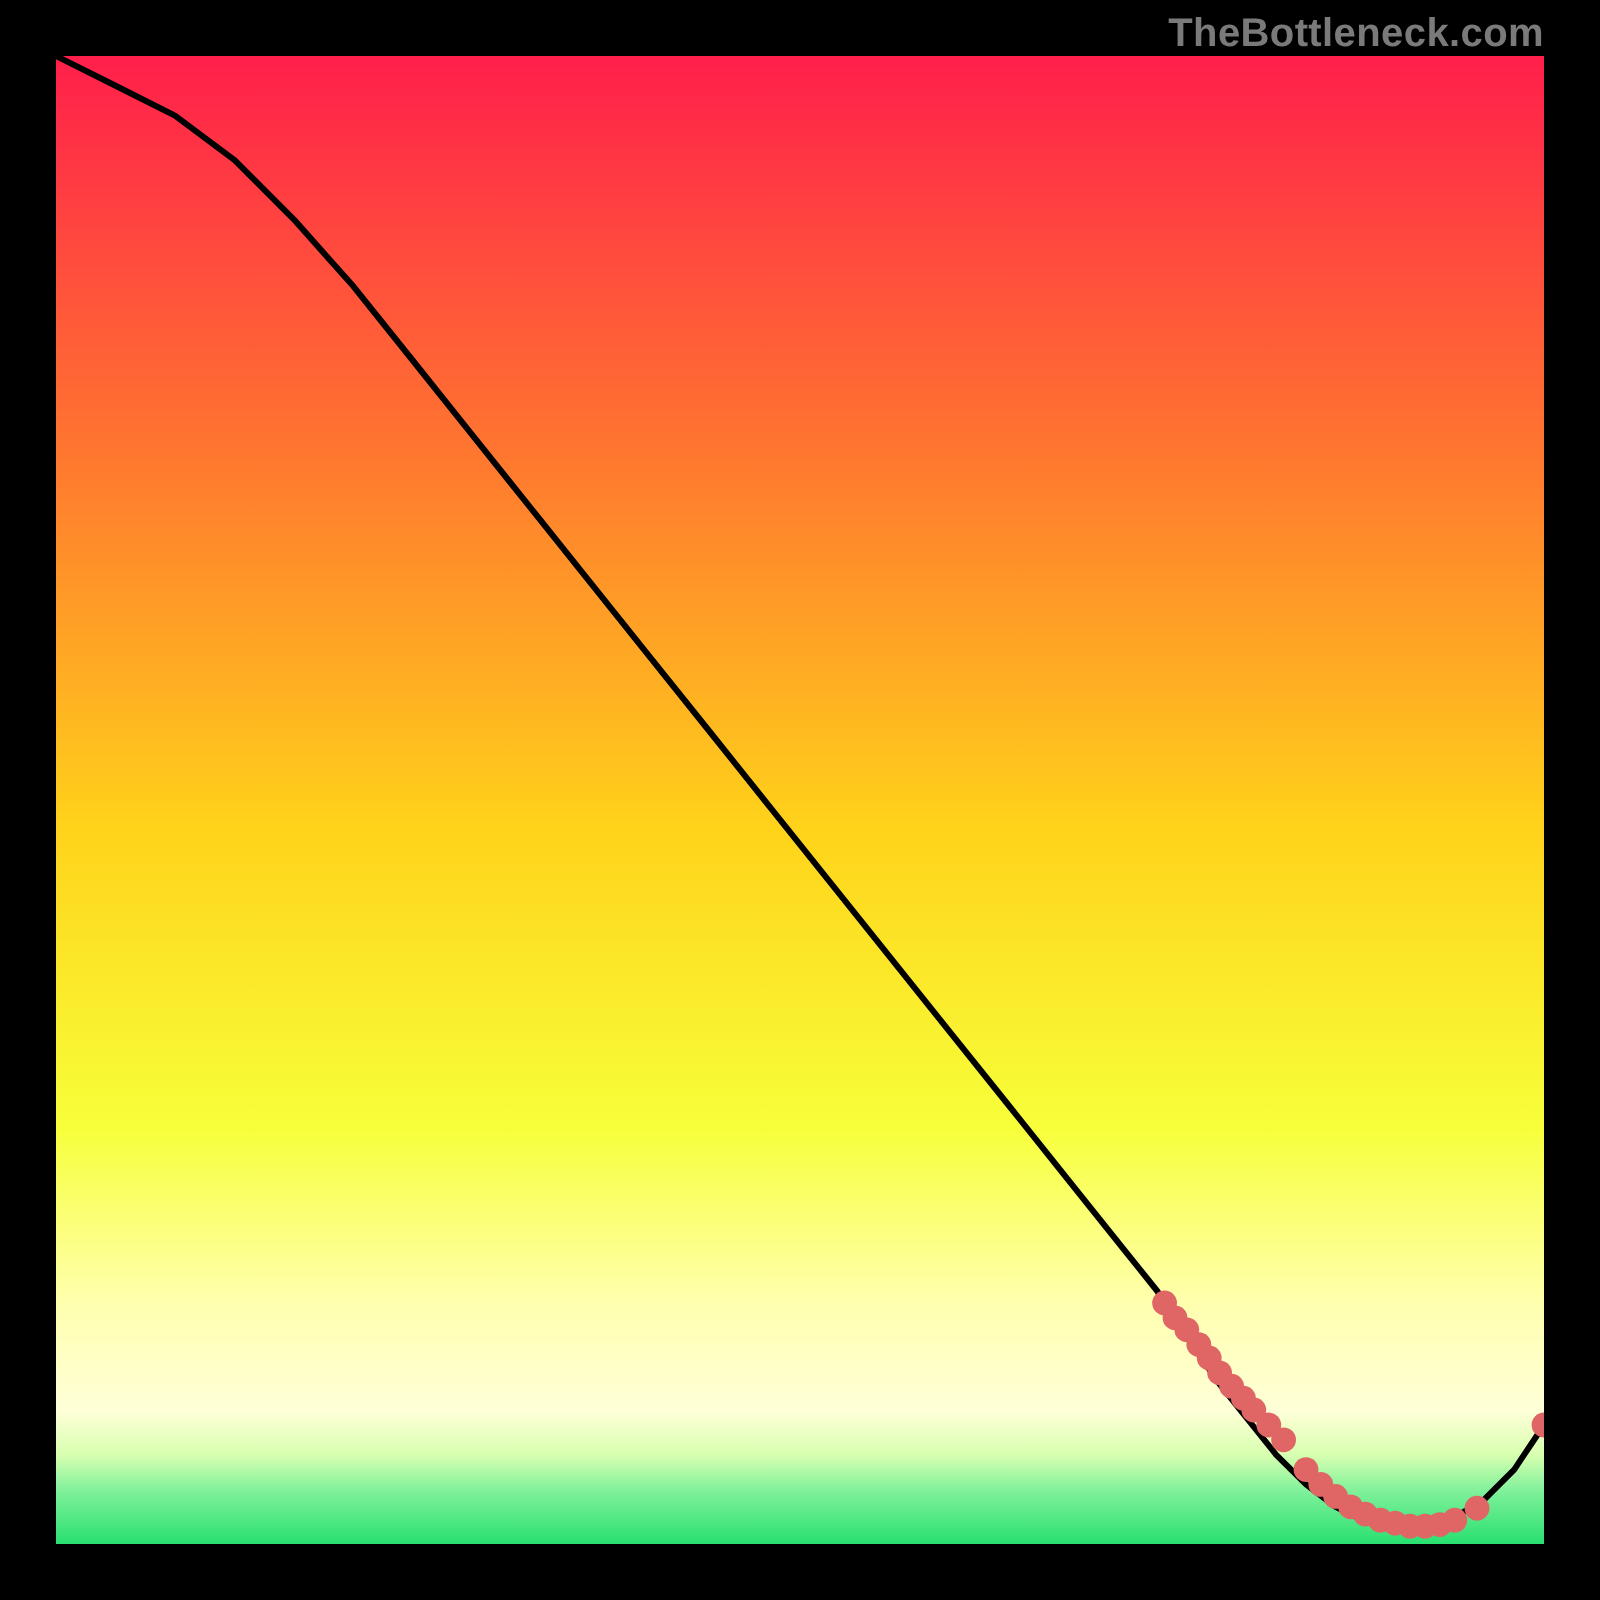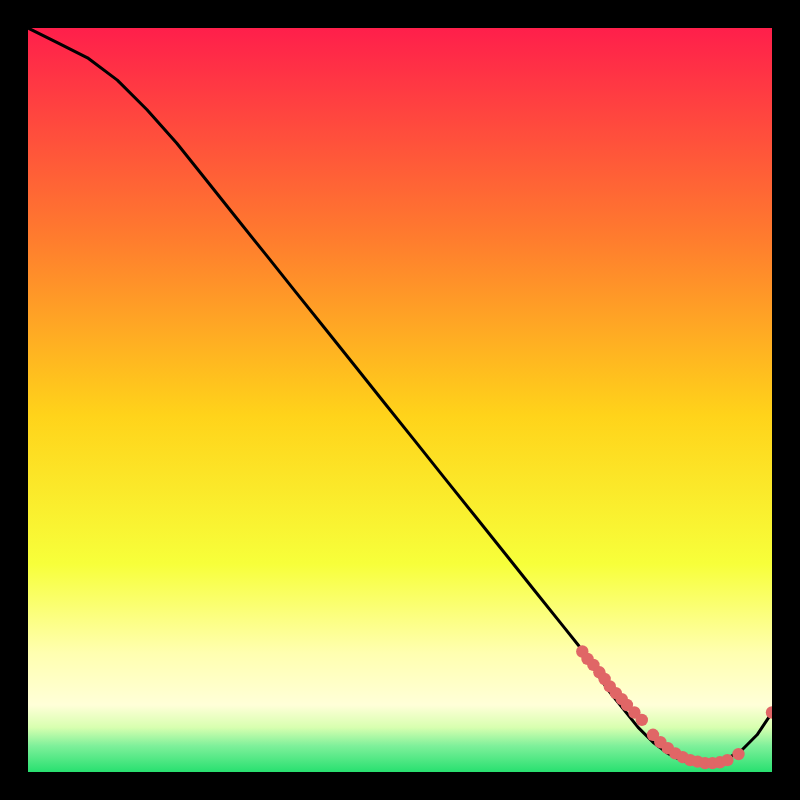--- a/index.html
+++ b/index.html
@@ -98,14 +98,15 @@
           <circle cx="677.0" cy="735.1" r="6.2" fill="#e06666" stroke="#cc4444" stroke-width="0"></circle>
           <circle cx="684.5" cy="735.1" r="6.2" fill="#e06666" stroke="#cc4444" stroke-width="0"></circle>
           <circle cx="691.9" cy="734.3" r="6.2" fill="#e06666" stroke="#cc4444" stroke-width="0"></circle>
           <circle cx="699.4" cy="732.1" r="6.2" fill="#e06666" stroke="#cc4444" stroke-width="0"></circle>
           <circle cx="710.5" cy="726.1" r="6.2" fill="#e06666" stroke="#cc4444" stroke-width="0"></circle>
           <circle cx="744.0" cy="684.5" r="6.2" fill="#e06666" stroke="#cc4444" stroke-width="0"></circle>
         </g>
     </svg>
   </div>
 
+  <div class="watermark">TheBottleneck.com</div>
 
 </div>
 
 </body></html>

